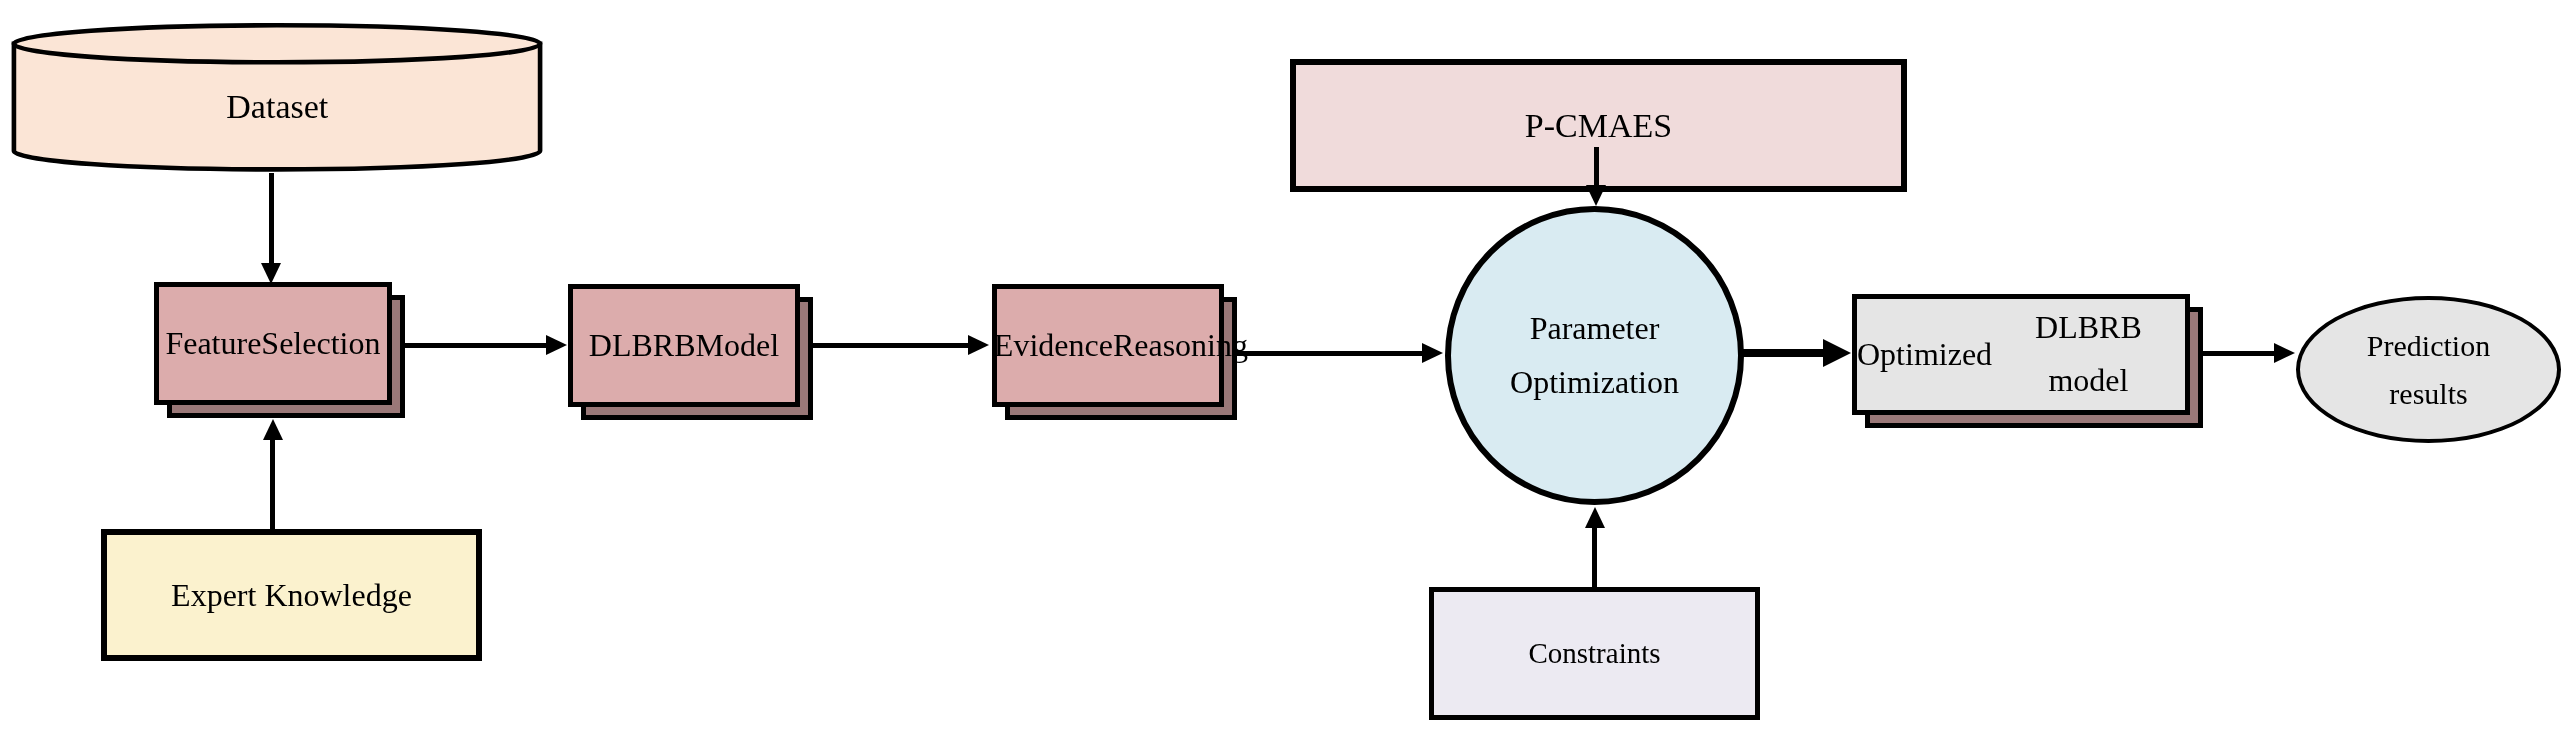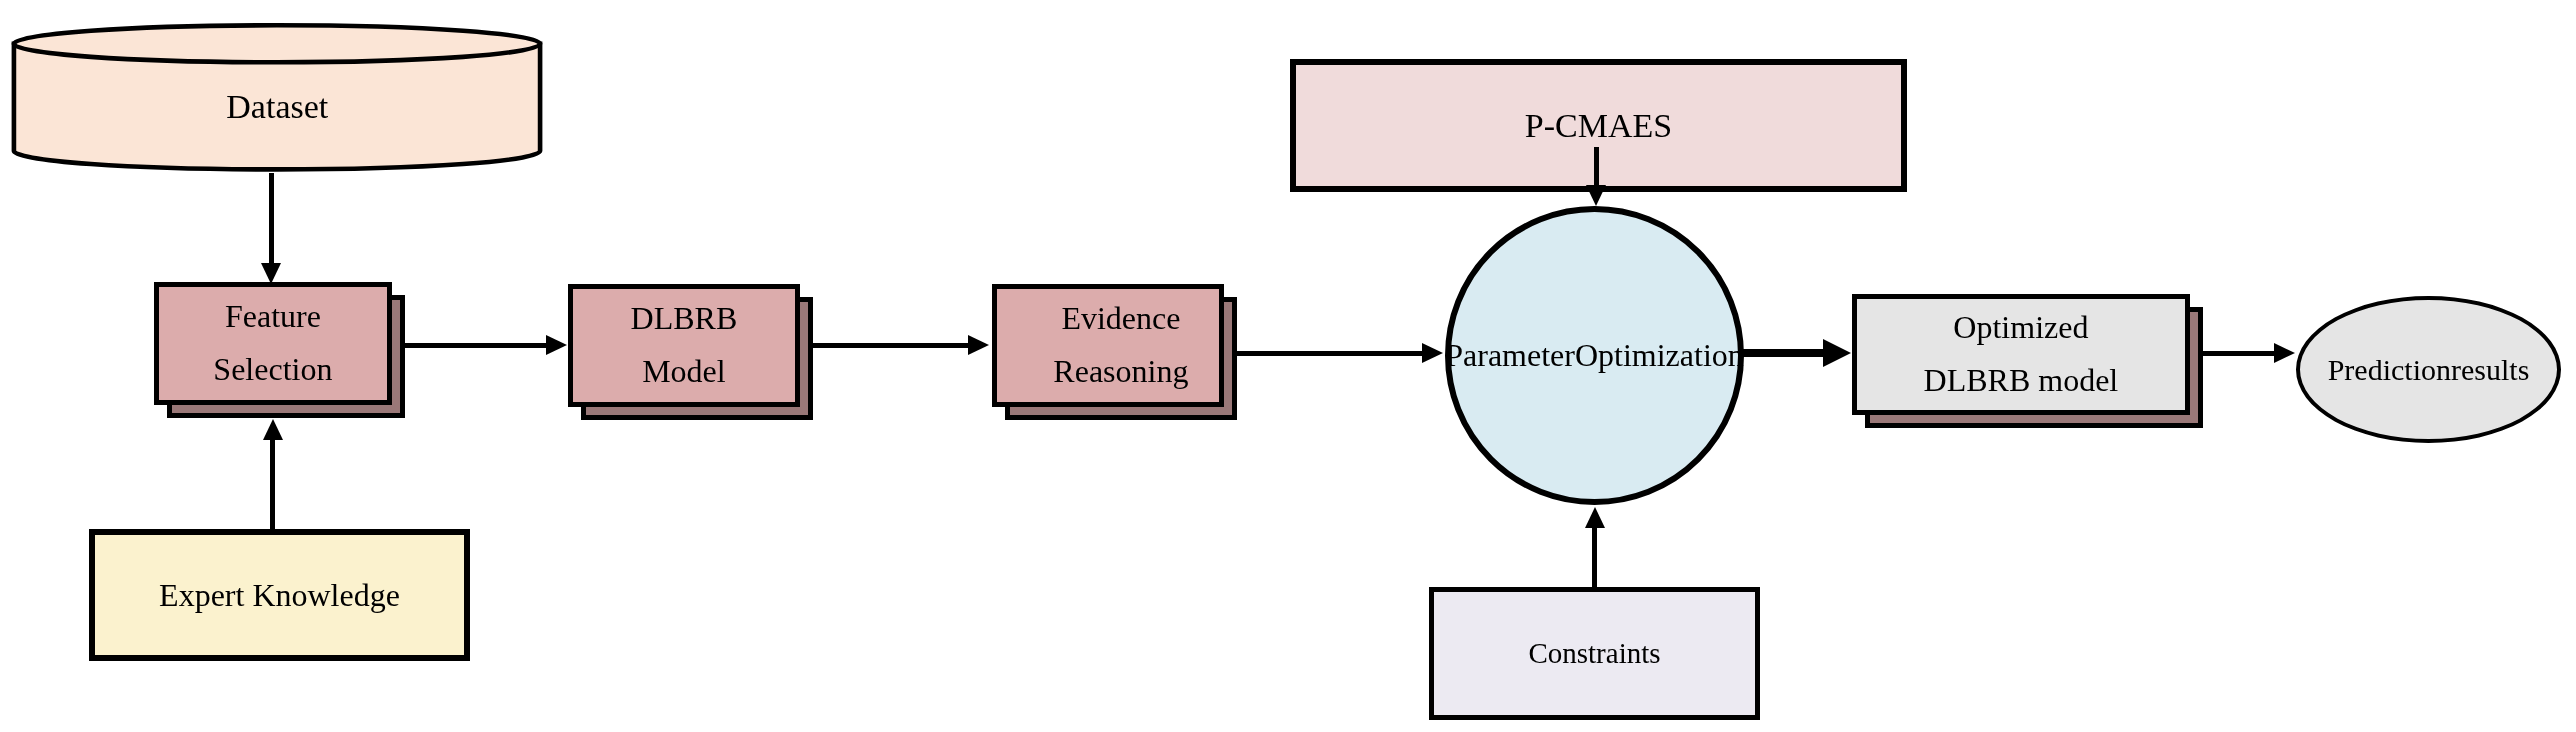--- a/index.html
+++ b/index.html
@@ -24,34 +24,34 @@
   .node-label span{display:block;white-space:nowrap;}
   
   .box3d{position:absolute;}
   .box3d .extrude{
     position:absolute;left:13.2px;top:13.2px;right:0;bottom:0;
     border:5.3px solid #000;box-sizing:border-box;
   }
   .box3d .face{
     position:absolute;left:0;top:0;right:13.2px;bottom:13.2px;
     border:5.3px solid #000;box-sizing:border-box;
-    display:flex;flex-direction:column;align-items:center;justify-content:center;
+    display:flex;flex-direction:row;align-items:center;justify-content:center;
     text-align:center;font-size:32px;line-height:1.68;
   }
   
   .flatbox{
     position:absolute;box-sizing:border-box;
     display:flex;flex-direction:column;align-items:center;justify-content:center;
     text-align:center;font-size:32px;line-height:1.7;
     border:6.6px solid #000;
   }
   
   .round{
     position:absolute;box-sizing:border-box;border-radius:50%;
-    display:flex;align-items:center;justify-content:center;
+    display:flex;flex-direction:column;align-items:center;justify-content:center;
     text-align:center;font-size:32px;line-height:1.66;
   }
   
   .hline{position:absolute;height:4.6px;background:#000;}
   .vline{position:absolute;width:4.6px;background:#000;}
   .hline.thick{height:8px;}
   .head{position:absolute;width:0;height:0;}
   .head.right{border-top:10px solid transparent;border-bottom:10px solid transparent;border-left:21px solid #000;}
   .head.right.big{border-top:14.6px solid transparent;border-bottom:14.6px solid transparent;border-left:28px solid #000;}
   .head.down{border-left:10px solid transparent;border-right:10px solid transparent;border-top:21px solid #000;}
@@ -77,21 +77,21 @@
     <div class="extrude" style="background-color: rgb(154, 120, 120);"></div>
     <div class="face" style="background-color: rgb(220, 172, 172);">
       <span>Feature</span>
       <span>Selection</span>
     </div>
   </div>
 
   <div class="head up" style="left:263px;top:419px;"></div>
   <div class="vline" style="left:270px;top:439px;height:90px;"></div>
 
-  <div class="flatbox" style="left: 89px; top: 529px; width: 381px; height: 132px; background-color: rgb(251, 242, 206);">
+  <div class="flatbox" style="left: 101px; top: 529px; width: 381px; height: 132px; background-color: rgb(251, 242, 206);">
     <span>Expert Knowledge</span>
   </div>
 
   <div class="hline" style="left:404px;top:343px;width:144px;"></div>
   <div class="head right" style="left:546px;top:335px;"></div>
 
   <div class="box3d" style="left:568px;top:284px;width:245px;height:136px;">
     <div class="extrude" style="background-color: rgb(154, 120, 120);"></div>
     <div class="face" style="background-color: rgb(220, 172, 172);">
       <span>DLBRB</span>

